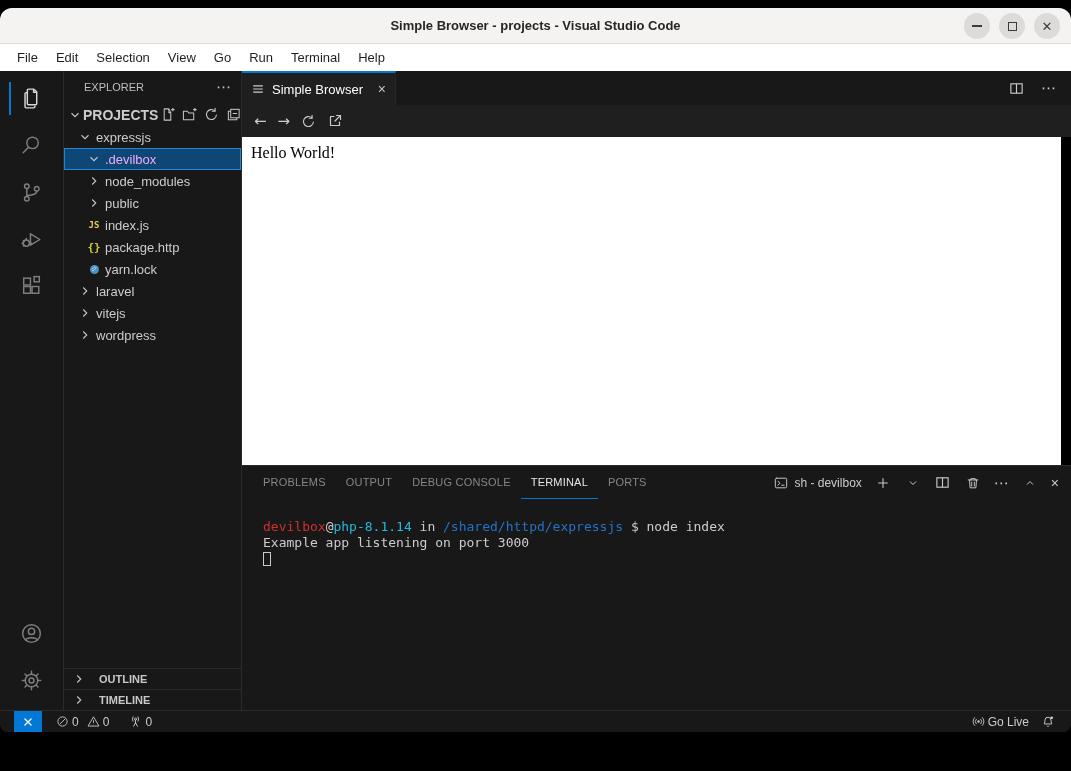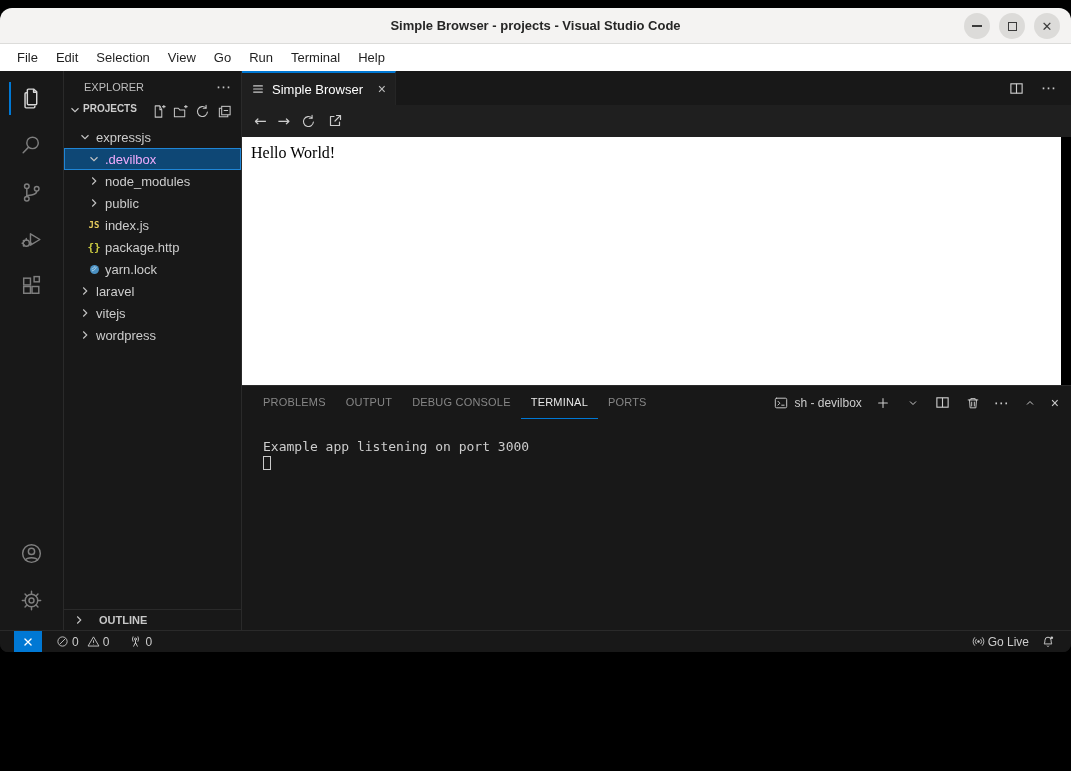--- a/index.html
+++ b/index.html
@@ -1,19 +1,19 @@
 <!DOCTYPE html>
 <html><head>
 <meta charset="utf-8">
 <style>
   * { box-sizing: border-box; }
   html,body { margin:0; padding:0; width:1071px; height:771px; background:#000; overflow:hidden;
               font-family:"Liberation Sans",sans-serif; }
   svg { display:block; }
-  .window { position:absolute; top:8px; left:0; width:1071px; height:644px;
+  .window { position:absolute; top:8px; left:0; width:1071px; height:724px;
             border-radius:12px 12px 8px 8px; overflow:hidden; background:#181818;
             display:flex; flex-direction:column; }
 
   
   .titlebar { height:36px; flex:none; background:#f4f3f2; border-bottom:1px solid #dcdcda;
               display:flex; align-items:center; justify-content:center; position:relative; }
   .title { font-size:13px; font-weight:bold; color:#262626; }
   .win-controls { position:absolute; right:11px; top:5px; display:flex; gap:9px; }
   .wc { width:26px; height:26px; border-radius:50%; background:#dcdbd9; color:#3b3b3b;
         display:flex; align-items:center; justify-content:center; font-size:13px; }
@@ -37,22 +37,22 @@
   .ab-item.active::before { content:""; position:absolute; left:9px; top:7px; bottom:7px;
                             width:2px; background:#0078d4; }
   .ab-spacer { margin-top:auto; }
 
   
   .sidebar { width:178px; flex:none; background:#181818; border-right:1px solid #2a2a2a;
              display:flex; flex-direction:column; color:#cccccc; font-size:13px; }
   .sb-header { height:32px; flex:none; display:flex; align-items:center; padding:0 10px 0 20px;
                font-size:11px; color:#bfbfbf; }
   .sb-header .ellip { margin-left:auto; color:#c5c5c5; font-size:15px; }
-  .section-header { height:23px; flex:none; display:flex; align-items:flex-start; padding:0 8px 0 3px;
-                    font-size:10px; font-weight:bold; color:#cccccc; }
+  .section-header { height:23px; flex:none; display:flex; align-items:center; padding:0 8px 0 3px;
+                    font-size:14px; font-weight:bold; color:#cccccc; }
   .section-actions { margin-left:auto; display:flex; gap:4px; color:#c5c5c5; }
   .section-actions span { width:18px; height:16px; display:flex; align-items:center; justify-content:center; }
   .trow { height:22px; flex:none; display:flex; align-items:center; gap:3px; color:#cccccc;
           border:1px solid transparent; }
   .trow.selected { background:#0e4775; border-color:#1f85d6; color:#f0abfc; }
   .twisty { width:16px; display:flex; justify-content:center; color:#c5c5c5; flex:none; }
   .fico { width:16px; display:flex; justify-content:center; align-items:center; flex:none; }
   .fi-js { color:#e2c95c; font:bold 9px "DejaVu Sans Mono",monospace; }
   .fi-json { color:#cbcb41; font:bold 11px "DejaVu Sans Mono",monospace; }
   .d0 { padding-left:12px; } .d1 { padding-left:21px; }
@@ -326,20 +326,28 @@
       </div>
 
       <div class="sb-grow"></div>
       <div class="sb-sec">
         <span class="twisty">
           <svg width="14" height="14" viewBox="0 0 16 16" fill="none" stroke="currentColor" stroke-width="1.3">
               <path d="M6 4l4 4-4 4"></path>
             </svg>
         </span>
         <span>OUTLINE</span>
+      </div>
+      <div class="sb-sec">
+        <span class="twisty">
+          <svg width="14" height="14" viewBox="0 0 16 16" fill="none" stroke="currentColor" stroke-width="1.3">
+              <path d="M6 4l4 4-4 4"></path>
+            </svg>
+        </span>
+        <span>TIMELINE</span>
       </div>
     </div>
 
     <div class="editorcol">
 
       <div class="tabbar">
         <div class="tab">
           <span>
             <svg width="14" height="14" viewBox="0 0 16 16" fill="none" stroke="#cccccc" stroke-width="1.3" stroke-linecap="round">
                 <path d="M3 4.5h10M3 8h10M3 11.5h10"></path>
@@ -432,20 +440,21 @@
             <span class="pa-btn">
               <svg width="12" height="12" viewBox="0 0 16 16" fill="none" stroke="currentColor" stroke-width="1.3">
                   <path d="M4 10l4-4 4 4"></path>
                 </svg>
             </span>
             <span style="font-size:14px;">×</span>
           </div>
         </div>
 
         <div class="terminal">
+          <div class="t-line"><span class="tc-red">devilbox</span><span>@</span><span class="tc-cyan">php-8.1.14</span><span> in </span><span class="tc-blue">/shared/httpd/expressjs</span><span> $ node index</span></div>
           <div class="t-line">Example app listening on port 3000</div>
           <div class="t-line"><span class="cursor"></span></div>
         </div>
       </div>
 
     </div>
   </div>
 
   <div class="statusbar">
     <div class="remote">

